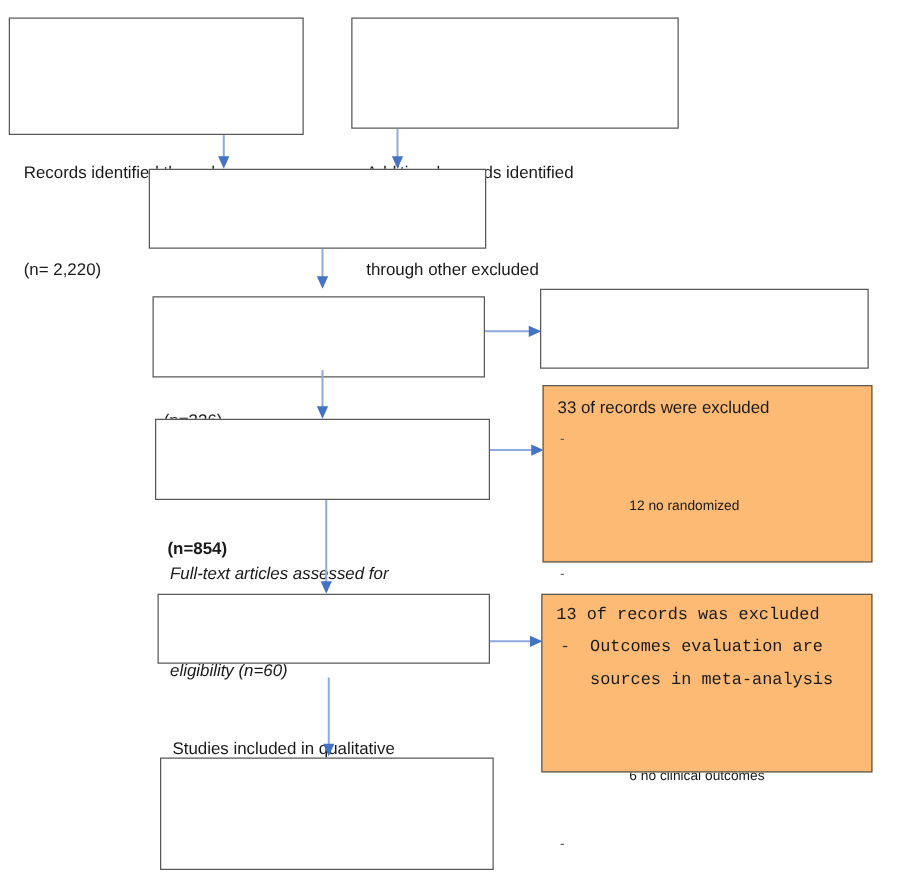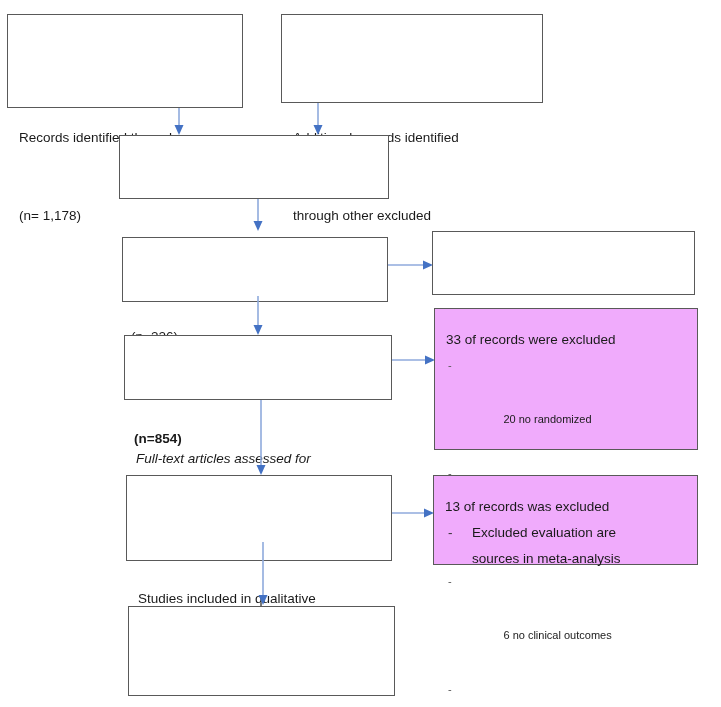--- a/index.html
+++ b/index.html
@@ -31,24 +31,24 @@
   }
   .line {
     display: block;
     white-space: pre;
   }
   
   .listbox {
     position: absolute;
     box-sizing: border-box;
     border: 1.5px solid #595959;
-    background: #f0abfc;
+    background: #fdba74;
     color: #1a1a1a;
     font-size: 13.5px;
-    padding: 18px 11px;
+    padding: 4px 11px;
   }
   .listbox .head {
     display: block;
     font-size: 13.5px;
     line-height: 25px;
     white-space: pre;
   }
   .bullets {
     margin: 0;
     padding: 0;
@@ -105,21 +105,21 @@
   }
 </style>
 </head>
 <body>
 
 <div id="canvas">
 
   <div class="box" style="left:7px; top:14px; width:236px; height:94px;">
     <span class="box-lines">
       <span class="line">Records identified through</span>
-      <span class="line">(n= 1,178)</span>
+      <span class="line">(n= 2,220)</span>
     </span>
   </div>
 
   <div class="box" style="left:281px; top:14px; width:262px; height:89px;">
     <span class="box-lines">
       <span class="line">Additional records identified</span>
       <span class="line">through other excluded</span>
       <span class="line">(n=2)</span>
     </span>
   </div>
@@ -192,21 +192,21 @@
       <line x1="0" y1="9" x2="35" y2="9" stroke="#8faadc" stroke-width="1.6"></line>
       <polygon points="33,4.5 33,13.5 43,9" fill="#4472c4"></polygon>
     </svg>
   </div>
 
   <div class="listbox" style="left:434px; top:308px; width:264px; height:142px;">
     <span class="head">33 of records were excluded</span>
     <ul class="bullets">
       <li>
         <span class="dash">-</span>
-        <span>20 no randomized</span>
+        <span>12 no randomized</span>
       </li>
       <li>
         <span class="dash">-</span>
         <span>4 theoretical or economic research</span>
       </li>
       <li>
         <span class="dash">-</span>
         <span>6 no clinical outcomes</span>
       </li>
       <li>
@@ -216,40 +216,40 @@
     </ul>
   </div>
 
   <div class="conn" style="left:252px; top:400px; width:18px; height:76px;">
     <svg width="18" height="76" viewBox="0 0 18 76">
       <line x1="9" y1="0" x2="9" y2="67" stroke="#8faadc" stroke-width="1.6"></line>
       <polygon points="4.5,65 13.5,65 9,75" fill="#4472c4"></polygon>
     </svg>
   </div>
 
-  <div class="box" style="left:126px; top:475px; width:266px; height:86px;">
+  <div class="box" style="left:126px; top:475px; width:266px; height:56px;">
     <span class="box-lines">
       <span class="line">Studies included in qualitative</span>
       <span class="line">synthesis    (n=27)</span>
     </span>
   </div>
 
   <div class="conn" style="left:392px; top:504px; width:44px; height:18px;">
     <svg width="44" height="18" viewBox="0 0 44 18">
       <line x1="0" y1="9" x2="34" y2="9" stroke="#8faadc" stroke-width="1.6"></line>
       <polygon points="32,4.5 32,13.5 42,9" fill="#4472c4"></polygon>
     </svg>
   </div>
 
-  <div class="listbox listbox2" style="left:433px; top:475px; width:265px; height:90px;">
+  <div class="listbox listbox2" style="left:433px; top:475px; width:265px; height:143px;font-family:Liberation Mono, monospace;">
     <span class="head">13 of records was excluded</span>
     <ul class="bullets2">
       <li>
         <span class="dash">-</span>
-        <span class="ln">Excluded evaluation are</span>
+        <span class="ln">Outcomes evaluation are</span>
         <span class="ln">sources in meta-analysis</span>
       </li>
     </ul>
   </div>
 
   <div class="conn" style="left:254px; top:542px; width:18px; height:64px;">
     <svg width="18" height="64" viewBox="0 0 18 64">
       <line x1="9" y1="0" x2="9" y2="55" stroke="#8faadc" stroke-width="1.6"></line>
       <polygon points="4.5,53 13.5,53 9,63" fill="#4472c4"></polygon>
     </svg>

